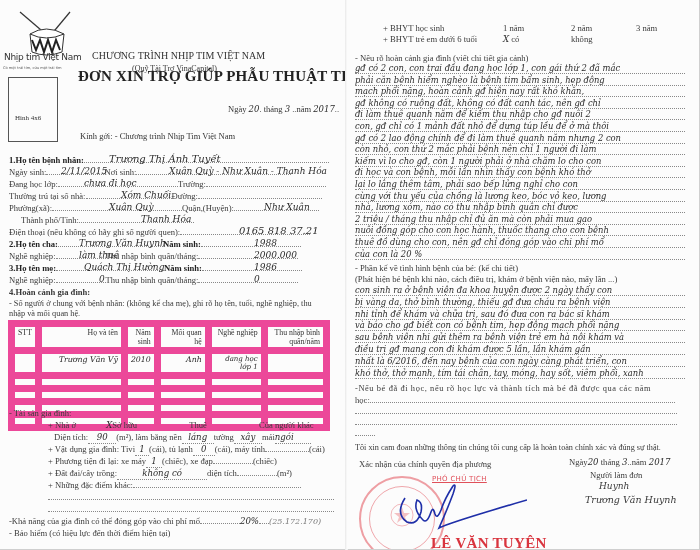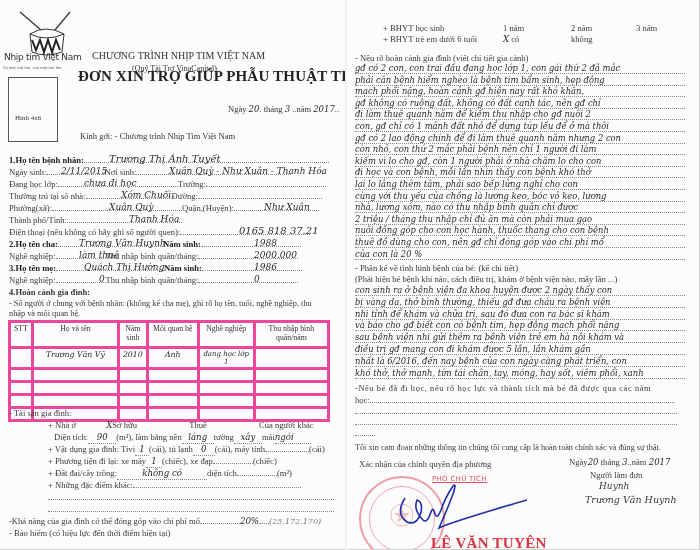--- a/index.html
+++ b/index.html
@@ -26,21 +26,21 @@
   .photo-label { left: 15px; top: 114px; font-size: 7px; color: #333; }
   .form-title { left: 78px; top: 68px; font-size: 15px; font-weight: bold; color: #222; letter-spacing: 0.2px; }
   .date-top { left: 228px; top: 104px; font-size: 8.5px; }
 
   .salutation { left: 80px; top: 131px; font-size: 8.5px; }
 
   .row { position: absolute; left: 9px; font-size: 8.6px; color: #3a3a3a; white-space: nowrap; height: 12px; line-height: 12px; }
   .fill { position: absolute; top: -1px; font-size: 9px; }
 
   table.family { position: absolute; left: 8px; top: 306px; width: 322px; border-collapse: collapse; font-size: 7.8px; color: #333; }
-  table.family th, table.family td { border: 3px solid #ec4899; padding: 1px 3px; height: 13px; font-weight: normal; text-align: center; vertical-align: top; }
+  table.family th, table.family td { border: 7px solid #ec4899; padding: 1px 3px; height: 13px; font-weight: normal; text-align: right; vertical-align: top; }
   table.family thead th { height: 26px; }
 
   .right .row { left: 8px; }
   .hwline { position: absolute; left: 8px; width: 330px; height: 12px; border-bottom: 1px dotted #888; font-size: 8.4px; line-height: 12px; white-space: nowrap; overflow: hidden; }
 
   .stamp { left: 12px; top: 476px; width: 86px; height: 86px; border-radius: 50%; border: 2px solid rgba(226,80,90,0.55); }
   .stamp-inner { left: 22px; top: 486px; width: 66px; height: 66px; border-radius: 50%; border: 1px solid rgba(226,80,90,0.5); }
   .stamp-title { left: 85px; top: 475px; font-family: "DejaVu Sans", sans-serif; font-size: 7px; color: #e0505a; text-decoration: underline; letter-spacing: 0.3px; }
   .stamp-name { left: 84px; top: 535px; font-size: 15px; font-weight: bold; color: #d9343e; letter-spacing: 0.3px; }
   .sig { left: 40px; top: 480px; width: 140px; height: 60px; }
@@ -95,21 +95,21 @@
   </div>
   <div class="row" style="top:190px;">
     <span>Thường trú tại số nhà:</span><span class="dots" style="width:86px;"></span><span>Đường:</span><span class="dots" style="width:124px;"></span>
     <span class="fill hw" style="left:112px;">Xóm Chuối</span>
   </div>
   <div class="row" style="top:202px;">
     <span>Phường(xã):</span><span class="dots" style="width:130px;"></span><span>Quận,(Huyện):</span><span class="dots" style="width:85px;"></span>
     <span class="fill hw" style="left:100px;">Xuân Quỳ</span>
     <span class="fill hw" style="left:255px;">Như Xuân</span>
   </div>
-  <div class="row" style="top:214px;">
+  <div class="row" style="top:214px;margin-left:12px;">
     <span>Thành phố/Tỉnh:</span><span class="dots" style="width:115px;"></span>
     <span class="fill hw" style="left:120px;">Thanh Hóa</span>
   </div>
   <div class="row" style="top:226px;">
     <span>Điện thoại (nếu không có hãy ghi số người quen):</span><span class="dots" style="width:130px;"></span>
     <span class="fill hw" style="left:230px; font-size:10px;">0165 818 37.21</span>
   </div>
 
   <div class="row" style="top:238px;">
     <span class="b">2.Họ tên cha:</span><span class="dots" style="width:105px;"></span><span class="b">Năm sinh:</span><span class="dots" style="width:100px;"></span>

